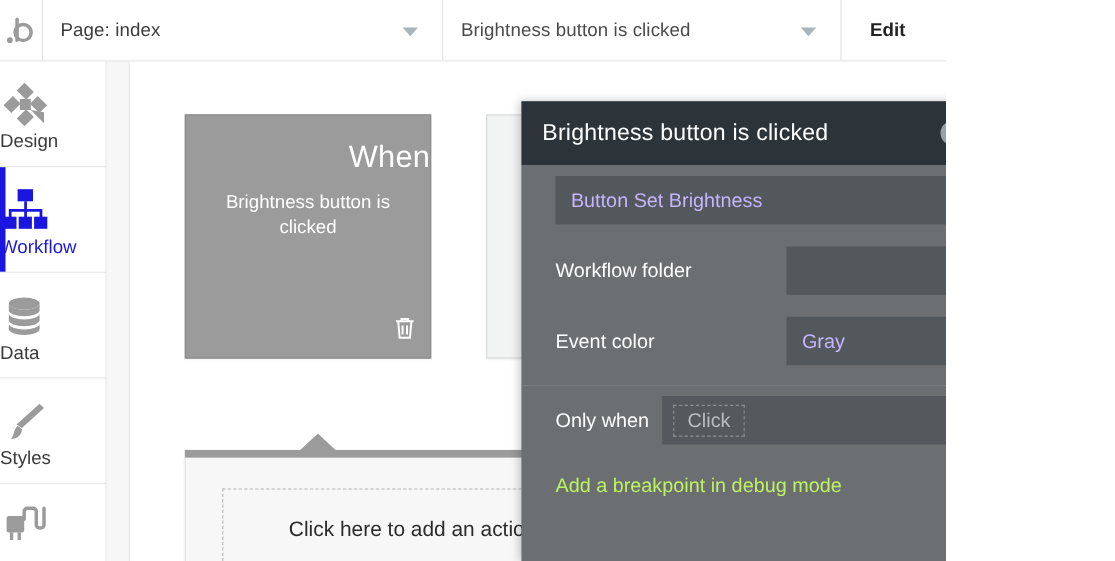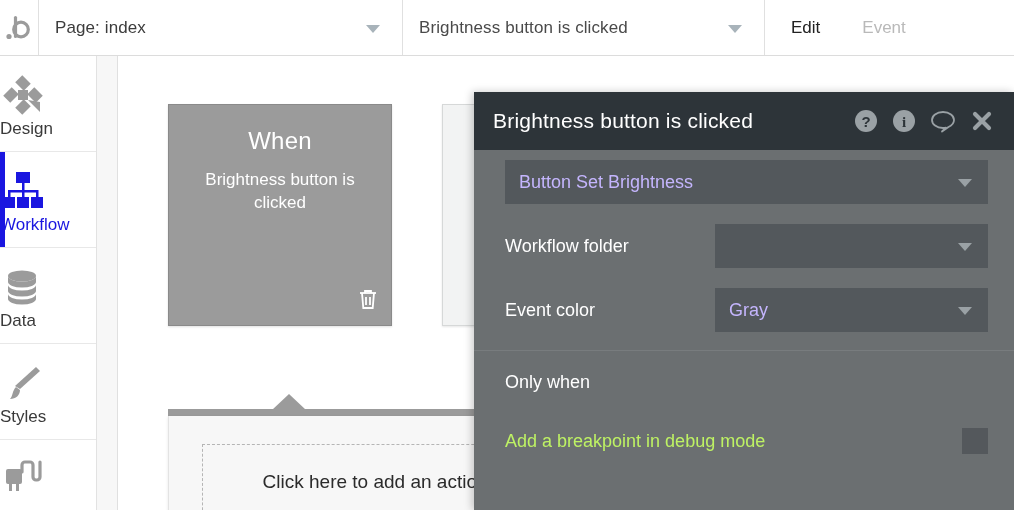--- a/index.html
+++ b/index.html
@@ -2,21 +2,21 @@
 <html><head>
 <meta charset="utf-8">
 <style>
   * { box-sizing: border-box; margin: 0; padding: 0; }
   html, body {
     width: 1014px; height: 510px;
     overflow: hidden;
     font-family: "Liberation Sans", sans-serif;
     background: #ffffff;
   }
-  #app { position: relative; width: 1014px; height: 510px; overflow: hidden; padding-left: 20px; }
+  #app { position: relative; width: 860px; height: 510px; overflow: hidden; padding-left: 20px; }
 
   
   .topbar {
     position: absolute; left: 0; top: 0; width: 1014px; height: 56px;
     background: #ffffff; border-bottom: 1px solid #dcdcdc;
     display: flex; align-items: stretch;
   }
   .logo-cell {
     width: 39px; height: 55px;
     display: flex; align-items: center; justify-content: center;
@@ -35,21 +35,21 @@
     font-size: 17px; color: #4a4a4a; letter-spacing: 0.1px;
     white-space: nowrap; overflow: hidden;
   }
   .top-select.page .top-select-text { color: #3c3c3c; }
   .caret-down {
     position: absolute; right: 22px; top: 50%; margin-top: -3px;
     width: 0; height: 0;
     border-left: 7px solid transparent; border-right: 7px solid transparent;
     border-top: 8px solid #a8b3ba;
   }
-  .top-actions { display: flex; align-items: center; padding-left: 26px; gap: 42px; }
+  .top-actions { display: flex; align-items: center; padding-left: 26px; gap: 42px; font-weight: bold; }
   .edit-link { font-size: 17px; color: #222; cursor: pointer; }
   .saved-label { font-size: 17px; color: #b9b9b9; }
 
   
   .sidebar {
     position: absolute; left: 0; top: 56px; width: 97px; height: 454px;
     background: #ffffff; border-right: 1px solid #e2e2e2;
   }
   .side-item {
     position: relative; width: 96px; height: 96px;
@@ -76,21 +76,21 @@
     background: #ffffff; overflow: hidden;
   }
 
   .wf-card {
     position: absolute; width: 224px; height: 222px;
     background: #9b9b9b; border: 1px solid #8a8a8a;
     box-shadow: 0 1px 2px rgba(0,0,0,0.12);
     padding-top: 22px;
   }
   .wf-card .when-title {
-    text-align: center; color: #ffffff; font-size: 24px; font-weight: 400;
+    text-align: right; color: #ffffff; font-size: 28px; font-weight: 400;
     letter-spacing: 0.2px;
   }
   .wf-card .when-sub {
     margin: 14px 20px 0; text-align: center; color: #ffffff;
     font-size: 17px; line-height: 1.35;
   }
   .trash-btn { position: absolute; right: 12px; bottom: 10px; cursor: pointer; }
 
   .wf-card2 {
     position: absolute; width: 160px; height: 222px;
@@ -374,20 +374,23 @@
         <span class="dropdown">
           <span class="dropdown-text">Gray</span>
           <span class="dd-caret"></span>
         </span>
       </div>
 
       <div class="divider"></div>
 
       <div class="only-when-row">
         <span class="only-when-label">Only when</span>
+        <span class="only-when-input">
+          <span class="chip">Click</span>
+        </span>
       </div>
 
       <div class="breakpoint-row">
         <span class="breakpoint-label">Add a breakpoint in debug mode</span>
         <span class="checkbox"></span>
       </div>
 
     </div>
   </div>
 

